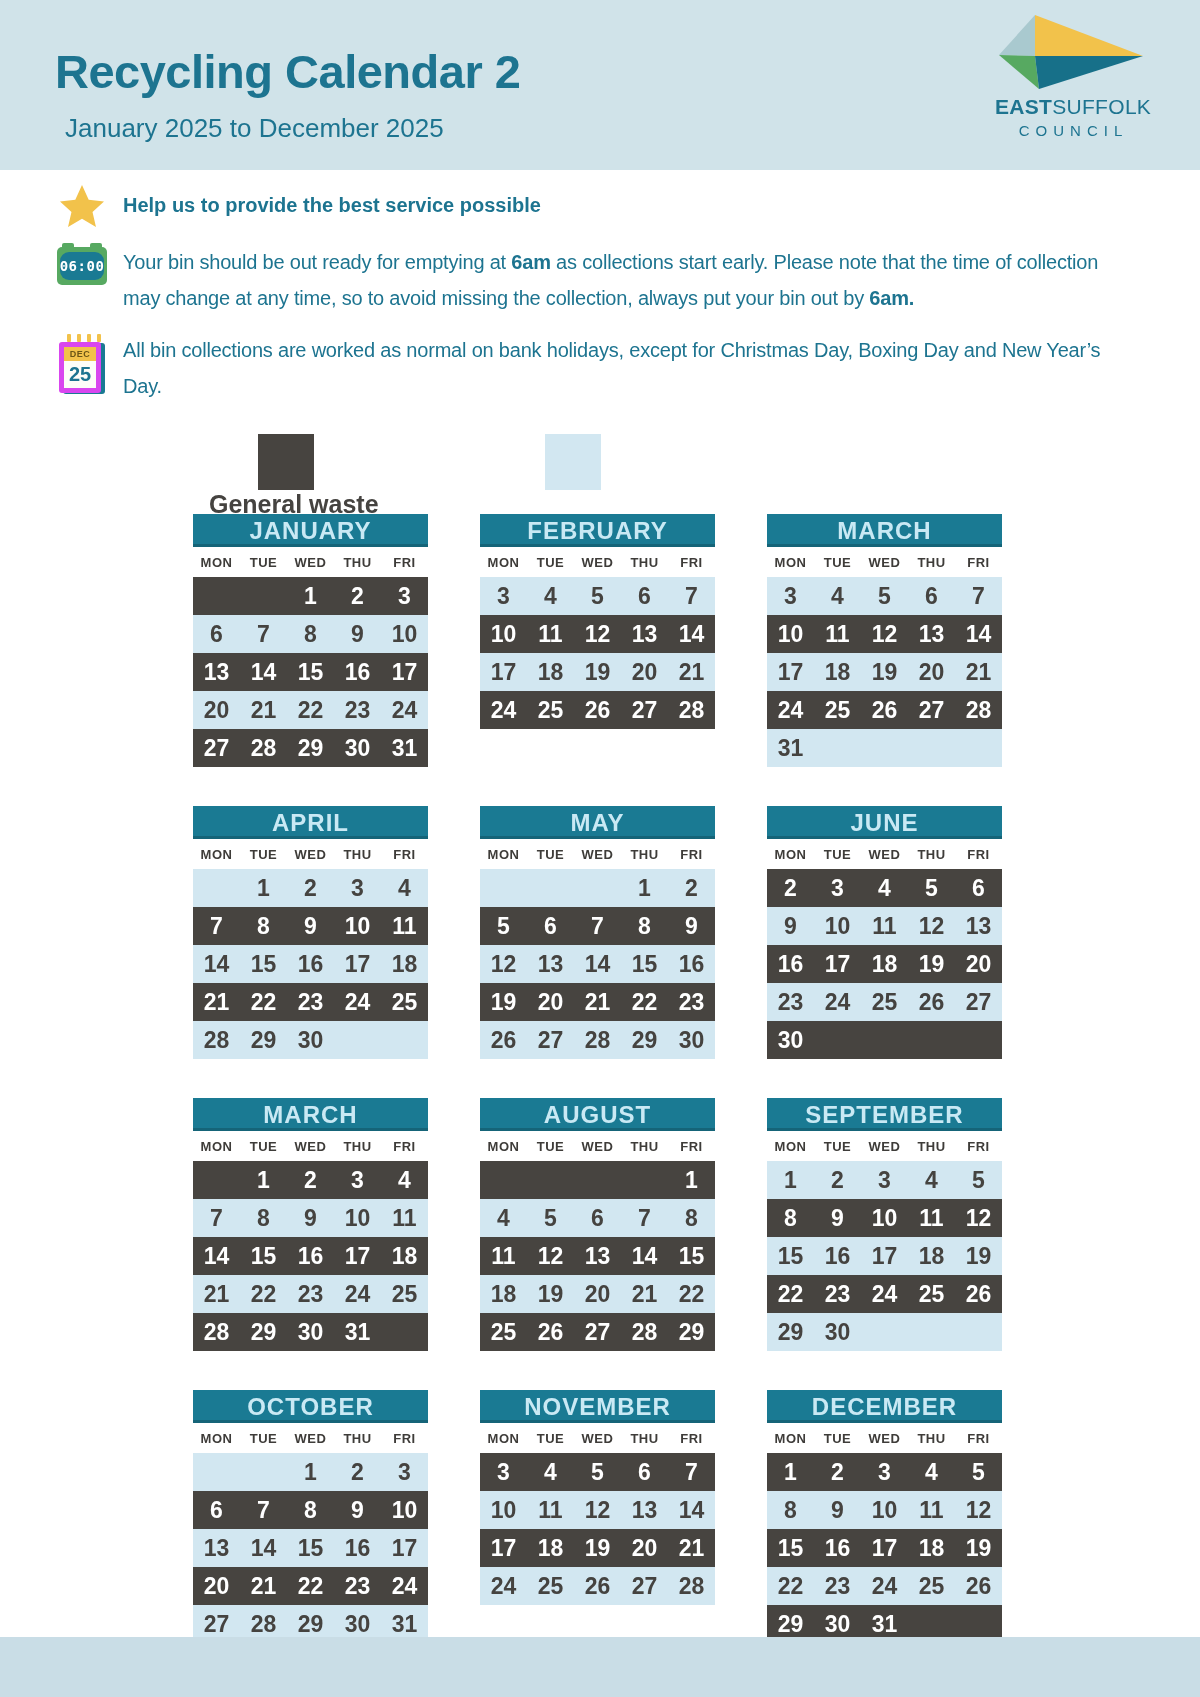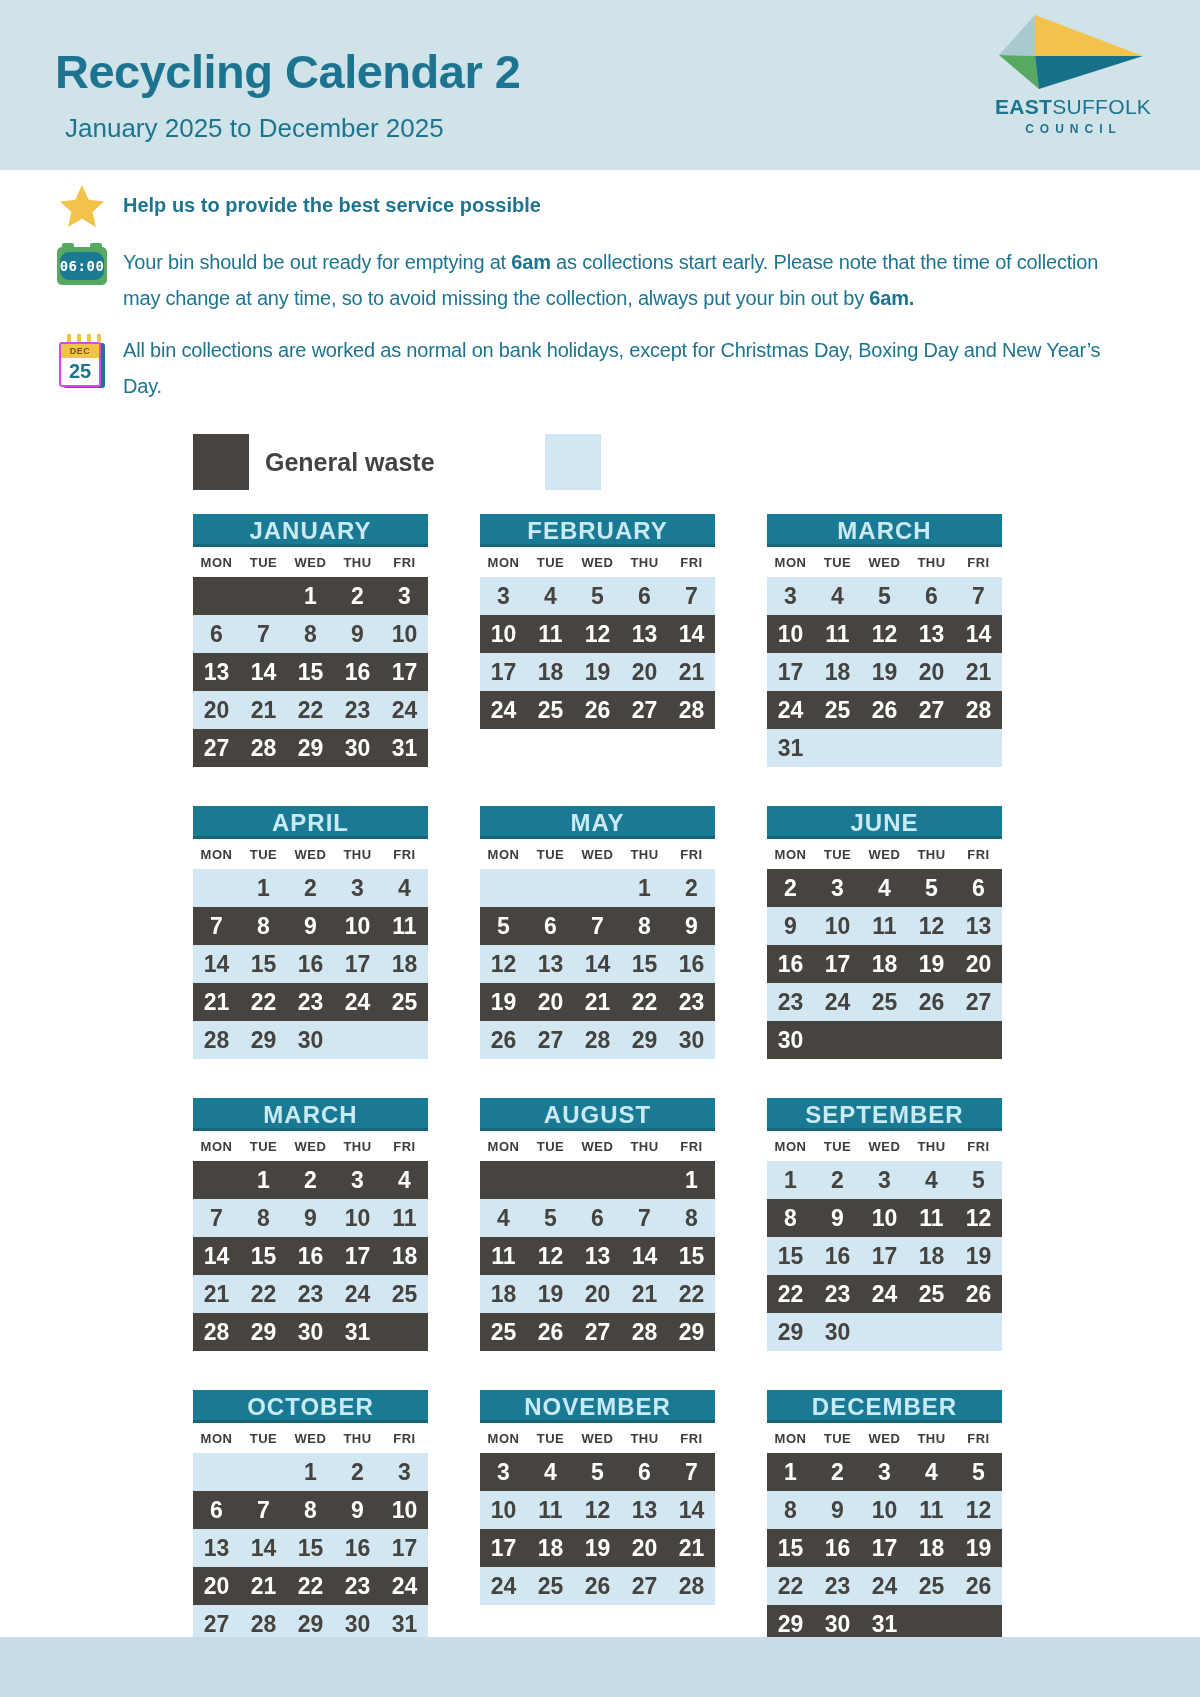--- a/index.html
+++ b/index.html
@@ -9,21 +9,21 @@
 
   
   .band { position:relative; height:170px; background:var(--band); }
   .page-title { position:absolute; left:55px; top:44px; font-size:47px; font-weight:800; letter-spacing:-0.5px; color:var(--brand); }
   .page-subtitle { position:absolute; left:65px; top:113px; font-size:26px; font-weight:400; color:var(--brand); }
 
   .logo { position:absolute; left:995px; top:15px; width:152px; text-align:center; }
   .logo svg { display:block; margin:0 auto; }
   .logo-name { font-size:21px; color:var(--brand); letter-spacing:0.3px; margin-top:4px; font-weight:400; white-space:nowrap; }
   .logo-name b { font-weight:700; }
-  .logo-sub { font-size:12px; color:var(--brand); letter-spacing:6px; margin-top:3px; padding-left:5px; font-weight:700; }
+  .logo-sub { font-size:15px; color:var(--brand); letter-spacing:6px; margin-top:3px; padding-left:5px; font-weight:400; }
 
   
   .notes { margin:14px 0 0 57px; width:1070px; display:grid; grid-template-columns:50px auto; column-gap:16px; row-gap:9px; align-items:start;gap:16px; }
   .note-icon-cell { display:flex; justify-content:center; }
   .headline { font-size:20px; font-weight:700; color:var(--brand); line-height:42px; }
   .note-text { font-size:20px; color:var(--brand); line-height:36px; letter-spacing:-0.2px; }
   .note-text b { font-weight:700; }
   .note-bin { width:1005px; }
   .note-bank { width:995px; }
 
@@ -31,27 +31,27 @@
 
   .clock-icon { position:relative; width:52px; height:38px; margin-top:3px; background:var(--green); border-radius:5px; display:flex; align-items:center; justify-content:center; }
   .clock-icon::before, .clock-icon::after { content:""; position:absolute; top:-4px; width:12px; height:5px; background:var(--green); border-radius:2px 2px 0 0; }
   .clock-icon::before { left:5px; } .clock-icon::after { right:5px; }
   .clock-screen { width:44px; height:28px; background:var(--teal); border-radius:9px; display:flex; align-items:center; justify-content:center; }
   .clock-screen span { font-family:"DejaVu Sans Mono", monospace; font-weight:700; font-size:14px; color:#ffffff; letter-spacing:0.5px; }
 
   .cal-icon { width:46px; margin-top:2px; }
   .cal-rings { display:flex; gap:6px; padding-left:8px; height:8px; }
   .cal-rings span { width:4px; height:8px; background:var(--yellow); border-radius:1px; }
-  .cal-body { width:42px; background:#fdfdf8; border-radius:3px; box-shadow:4px 1px 0 var(--teal); overflow:hidden; border:2px solid #d946ef; }
+  .cal-body { width:42px; background:#fdfdf8; border-radius:3px; box-shadow:4px 1px 0 var(--teal); overflow:hidden; border:5px solid #d946ef; }
   .cal-band { height:14px; background:var(--yellow); color:#6b5516; font-size:9px; font-weight:800; letter-spacing:0.5px; display:flex; align-items:center; justify-content:center; }
   .cal-day { height:27px; display:flex; align-items:center; justify-content:center; font-size:20px; font-weight:800; color:var(--brand); }
 
   
   .legend { position:relative; height:56px; margin-top:30px; }
-  .legend-item { position:absolute; top:0; display:flex; align-items:center; }
+  .legend-item { position:absolute; top:0; display:flex; align-items:center;flex-direction:column; }
   .legend-item.general { left:193px; }
   .legend-item.recycling { left:545px; }
   .swatch { width:56px; height:56px; }
   .swatch.dark { background:var(--dark); }
   .swatch.light { background:var(--lightcell); }
   .legend-label { margin-left:16px; font-size:25px; font-weight:700; color:var(--ink); }
 
   
   .months { margin:24px 0 0 193px; display:grid; grid-template-columns:repeat(3,235px); column-gap:52px; row-gap:39px; align-items:start; }
   .month { width:235px; }

